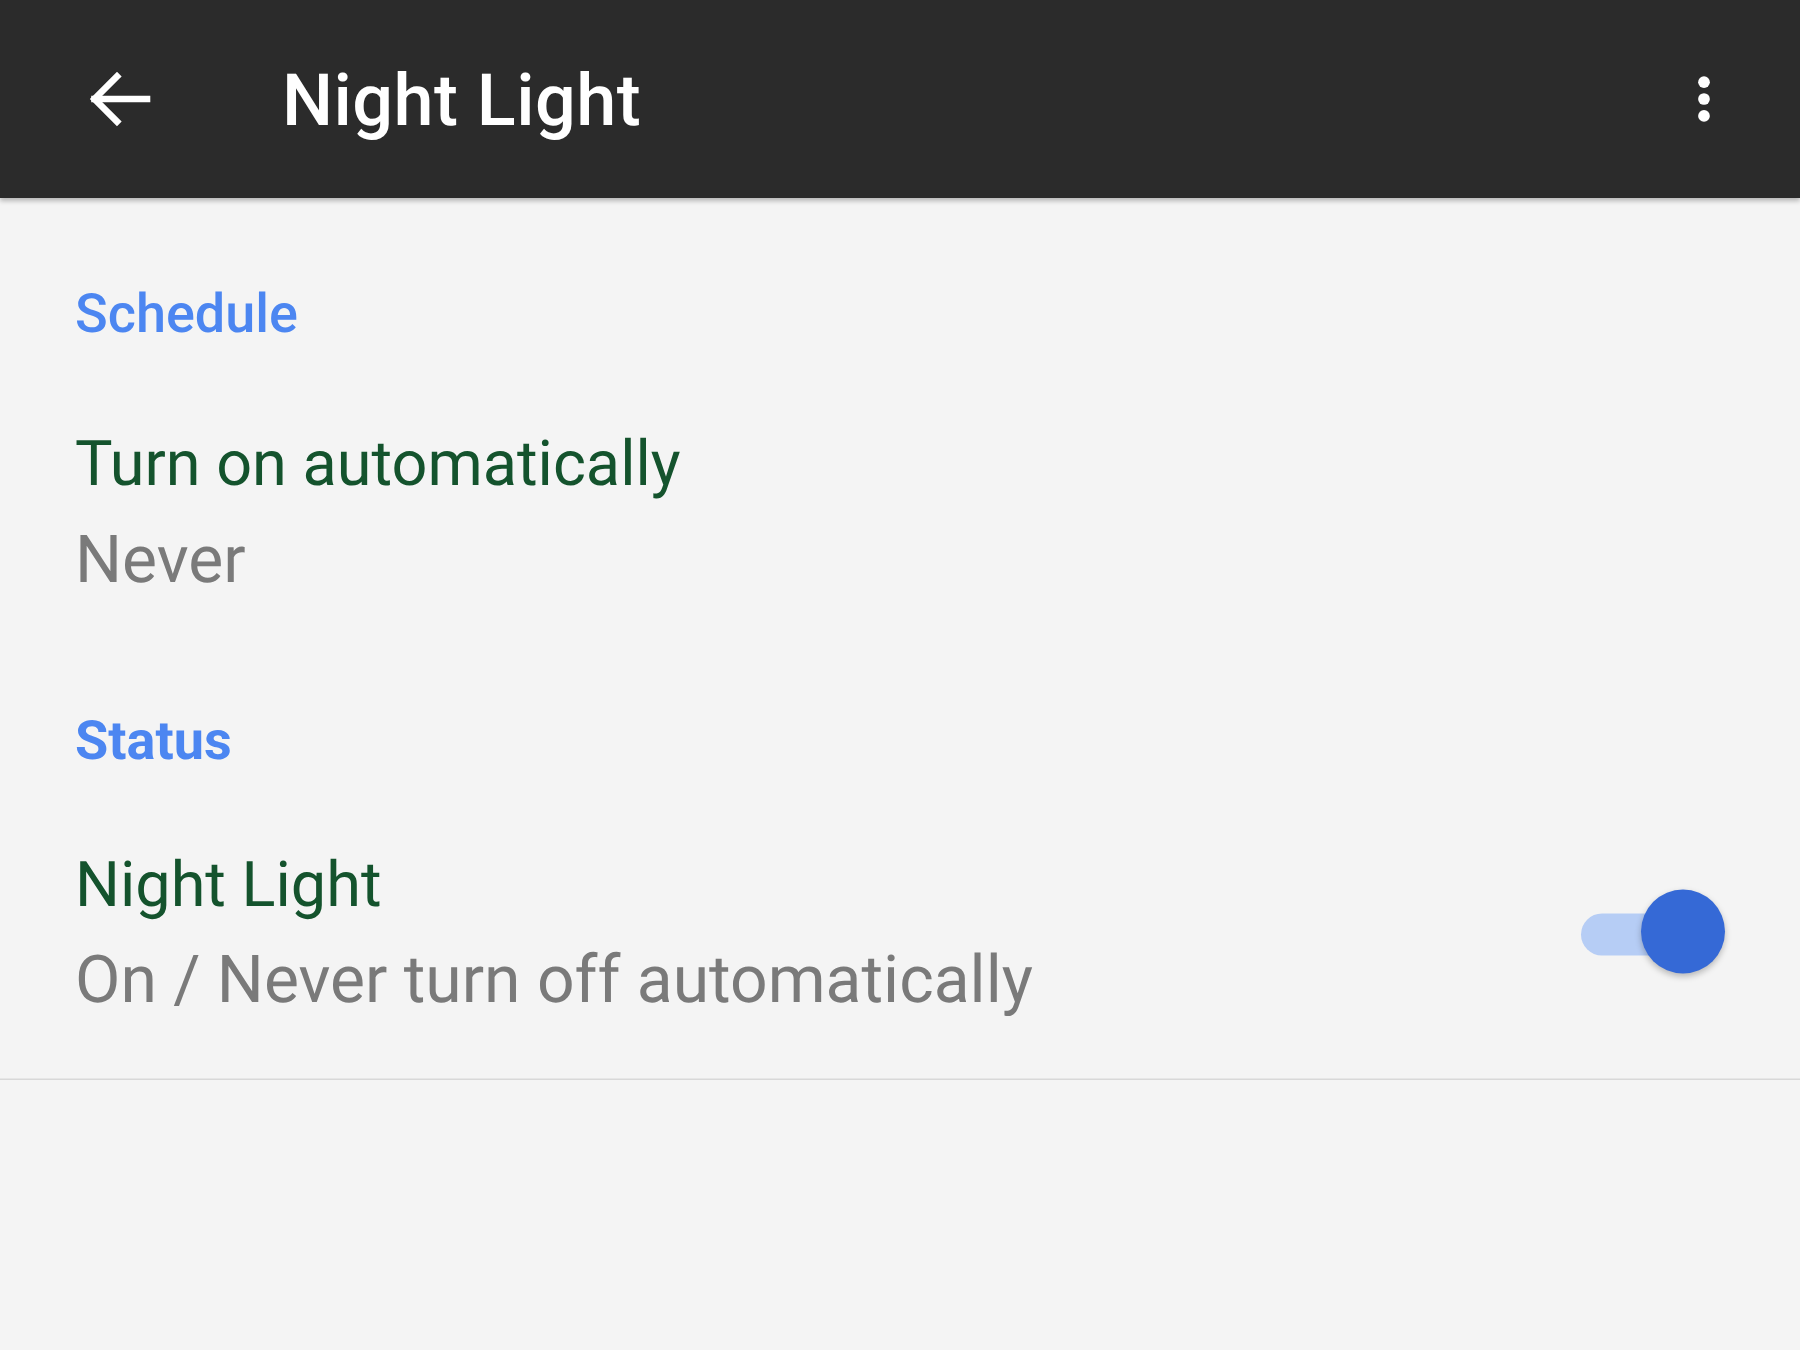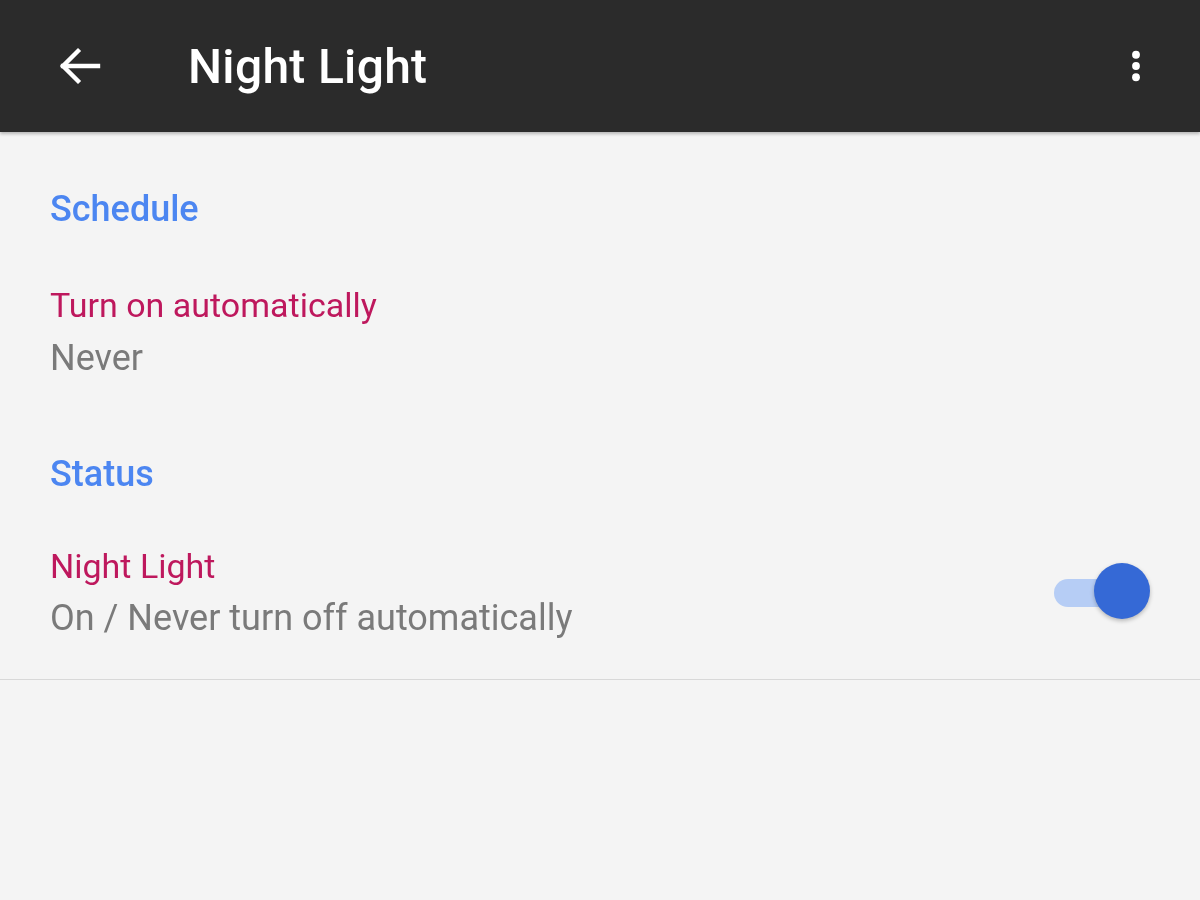--- a/index.html
+++ b/index.html
@@ -54,33 +54,34 @@
       color: #4c86f1;
       font-size: 36px;
       font-weight: 500;
       padding: 56px 27px 14px 50px;
     }
     .list-item {
       padding: 40px 50px 44px 50px;
       cursor: pointer;
     }
     .list-item-title {
-      color: #be185d;
-      font-size: 34px;
+      color: #14532d;
+      font-size: 42px;
       font-weight: 400;
       line-height: 1.25;
     }
     .list-item-sub {
       color: #7a7a7a;
-      font-size: 36px;
+      font-size: 44px;
       font-weight: 400;
       margin-top: 10px;
     }
     .section-header.second {
       padding-top: 30px;
+      font-weight: bold;
     }
     .status-row {
       display: flex;
       align-items: center;
       padding: 36px 50px 34px 50px;
       cursor: pointer;
     }
     .status-text {
       flex: 1;
     }

